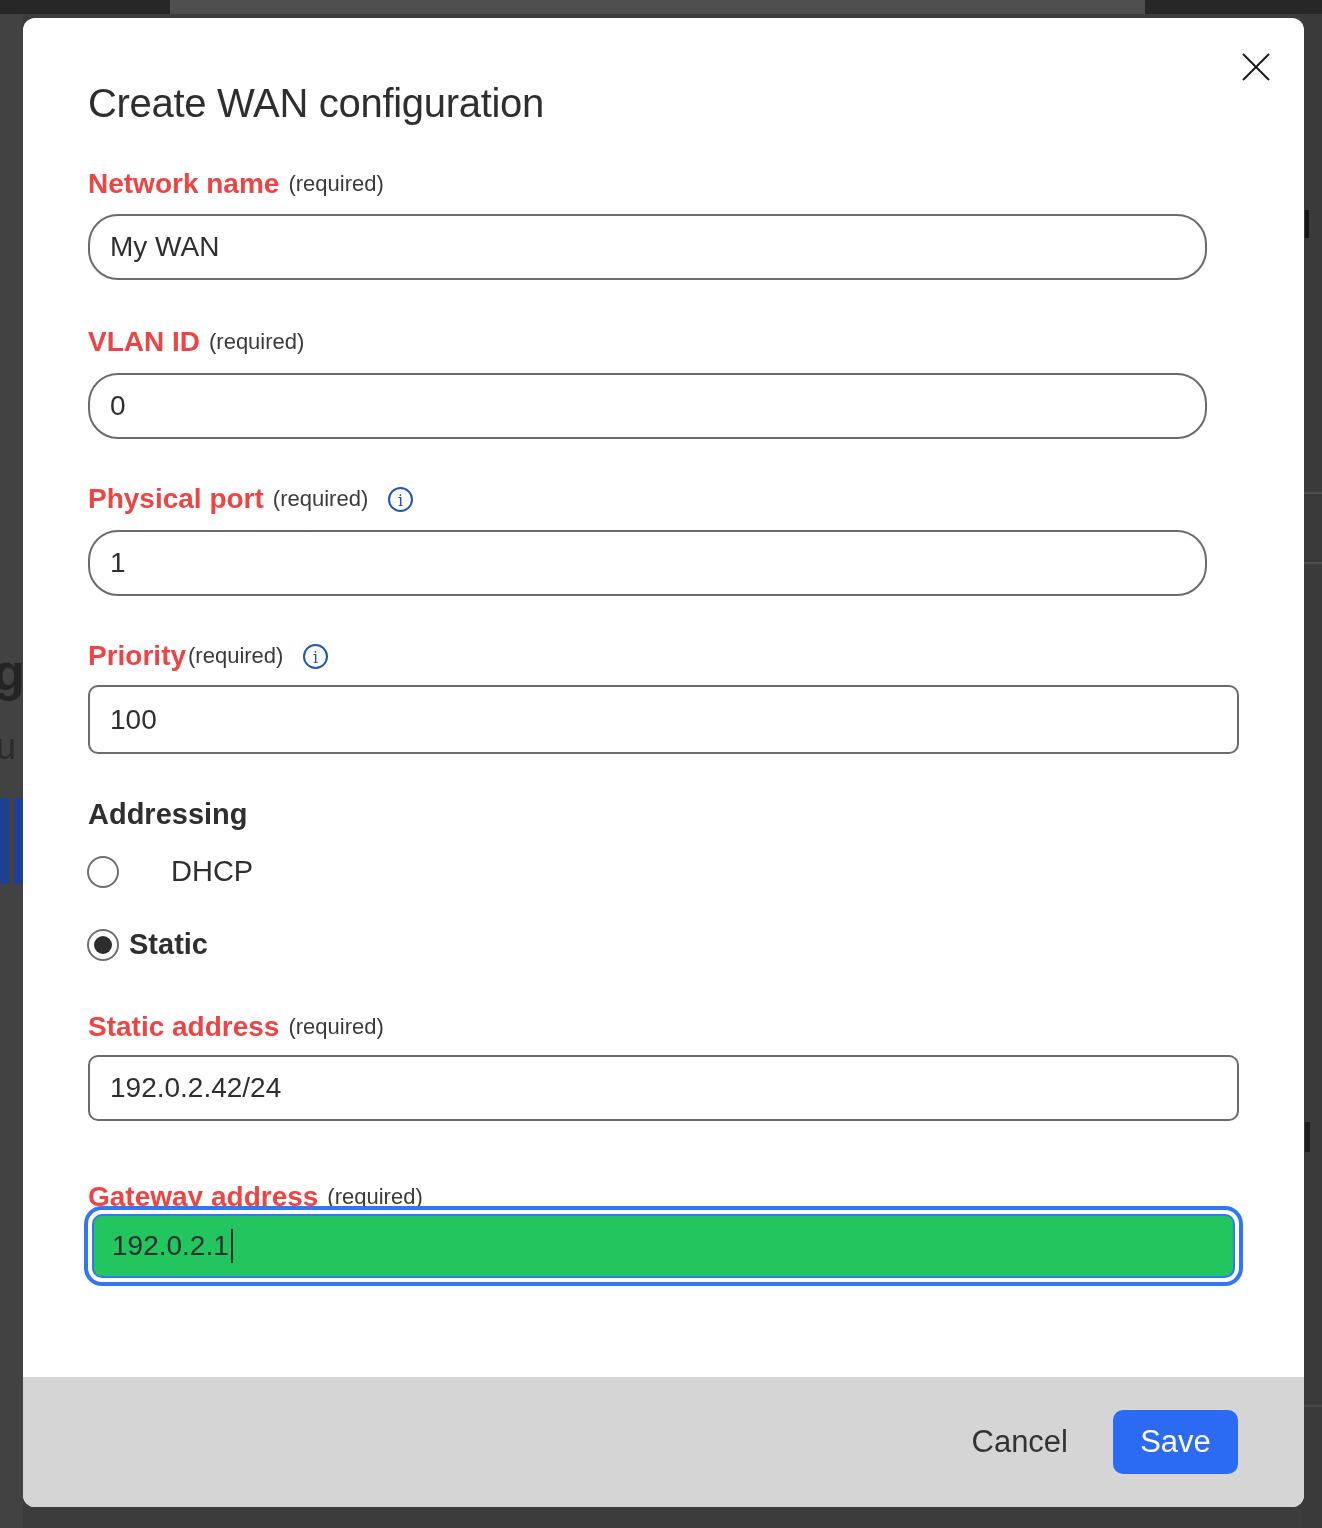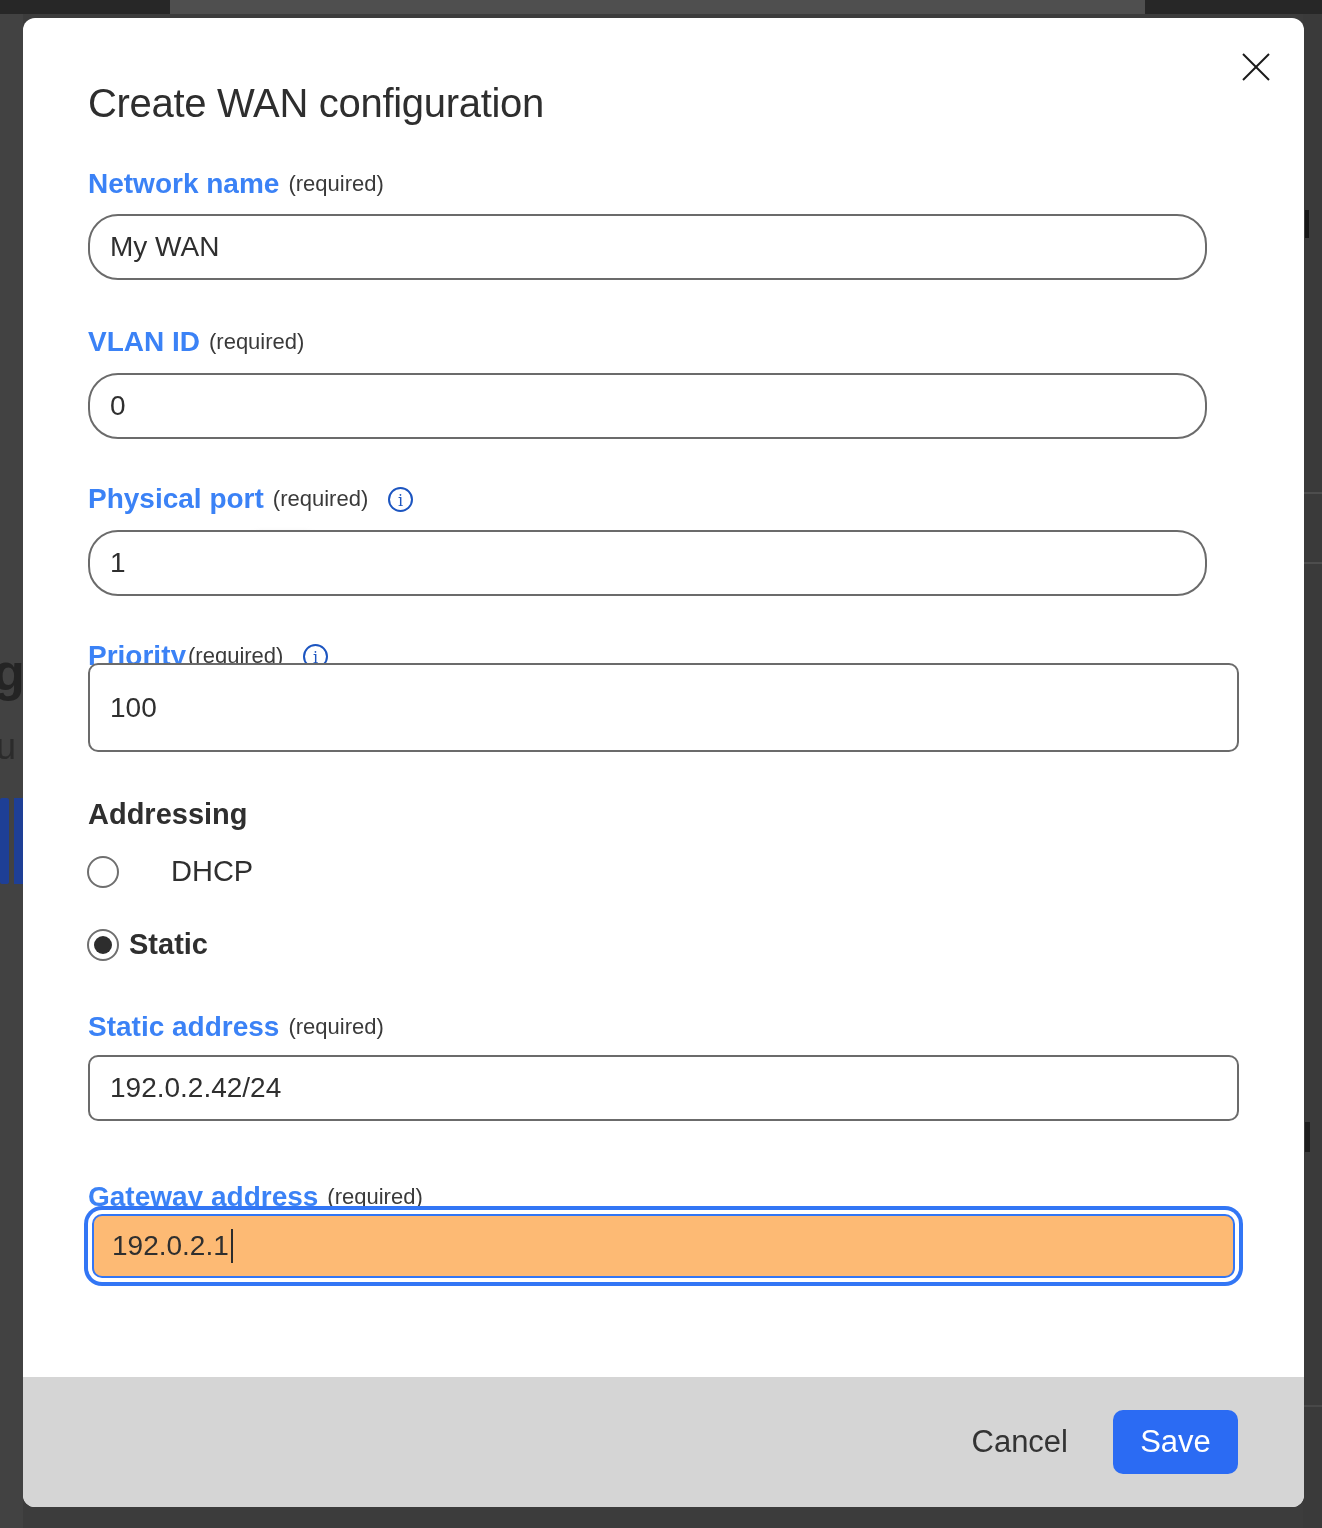--- a/index.html
+++ b/index.html
@@ -23,21 +23,21 @@
   .right-mark-2 { left:1305px; top:1122px; width:5px; height:30px; background:#1d1d1d; }
 
   
   .modal { position:absolute; left:23px; top:18px; width:1281px; height:1489px;
            background:#ffffff; border-radius:12px; }
   .title { position:absolute; left:65px; top:40px; font-size:40px; color:#2e2e2e; letter-spacing:-0.3px;margin-top:23px; }
   .close-btn { position:absolute; left:1205px; top:22px; width:56px; height:56px;
                display:flex; align-items:center; justify-content:center; cursor:pointer; background:none; border:none; }
 
   .lbl-row { position:absolute; left:65px; display:flex; align-items:center; height:32px; }
-  .lbl  { font-size:28px; font-weight:700; color:#3b82f6; }
+  .lbl  { font-size:28px; font-weight:700; color:#ef4444; }
   .req  { font-size:22px; color:#3a3a3a; margin-left:9px; }
   .req.tight { margin-left:2px; }
   .info { width:27px; height:27px; margin-left:19px; display:inline-flex; }
 
   .field-input { position:absolute; left:65px; height:66px; border:2px solid #6b6b6b; border-radius:10px;
                  font-family:"Liberation Sans", sans-serif; font-size:28px; color:#2f2f2f;
                  padding:0 0 0 20px; background:#fff; outline:none; }
   .w-narrow { width:1119px;border-radius:30px; }
   .w-wide   { width:1151px; }
 
@@ -47,21 +47,21 @@
   .section-lbl { position:absolute; left:65px; font-size:29px; font-weight:700; color:#2f2f2f; }
 
   .radio-row { position:absolute; left:64px; display:flex; align-items:center; cursor:pointer; }
   .radio-circle { width:32px; height:32px; border:2px solid #6f6f6f; border-radius:50%;
                   display:flex; align-items:center; justify-content:center; background:#fff; flex:0 0 auto; }
   .radio-dot { width:18px; height:18px; border-radius:50%; background:#2d2d2d; }
   .radio-lbl { font-size:29px; color:#2f2f2f; margin-left:32px; }
   .radio-lbl.bold { font-weight:700;margin-left:10px; }
 
   .gw-wrap { position:absolute; left:69px; top:1196px; width:1143px; height:64px;
-             border:2px solid #3276f5; border-radius:10px; background:#fdba74;
+             border:2px solid #3276f5; border-radius:10px; background:#22c55e;
              box-shadow:0 0 0 4px #ffffff, 0 0 0 8px #3276f5;
              display:flex; align-items:center; padding-left:18px;
              font-size:28px; color:#2f2f2f; cursor:text; }
   .caret { display:inline-block; width:0; height:34px; border-left:2px solid #2c2c2c; margin-left:2px; }
 
   .footer { position:absolute; left:0; bottom:0; width:100%; height:130px; background:#d5d5d5;
             border-radius:0 0 12px 12px; display:flex; align-items:center; justify-content:flex-end;
             gap:45px; padding-right:66px; }
   .cancel-btn { background:none; border:none; font-family:"Liberation Sans", sans-serif;
                 font-size:31px; color:#333333; cursor:pointer; }
@@ -126,21 +126,21 @@
   <div class="lbl-row" style="top:622px;">
     <span class="lbl">Priority</span>
     <span class="req tight">(required)</span>
     <span class="info">
       <svg width="27" height="27" viewBox="0 0 27 27">
         <circle cx="13.5" cy="13.5" r="11.5" fill="none" stroke="#1c55c0" stroke-width="2"></circle>
         <text x="13.5" y="20" text-anchor="middle" font-family="DejaVu Serif, serif" font-size="16" fill="#1c55c0">i</text>
       </svg>
     </span>
   </div>
-  <input class="field-input w-wide" style="top: 645px; height: 89px;" type="text" value="100">
+  <input class="field-input w-wide" style="top: 667px; height: 69px;" type="text" value="100">
 
   <div class="section-lbl" style="top:780px;">Addressing</div>
 
   <div class="radio-row" style="top:837px;gap:20px;">
     <span class="radio-circle"></span>
     <span class="radio-lbl">DHCP</span>
   </div>
 
   <div class="radio-row" style="top:910px;">
     <span class="radio-circle">

